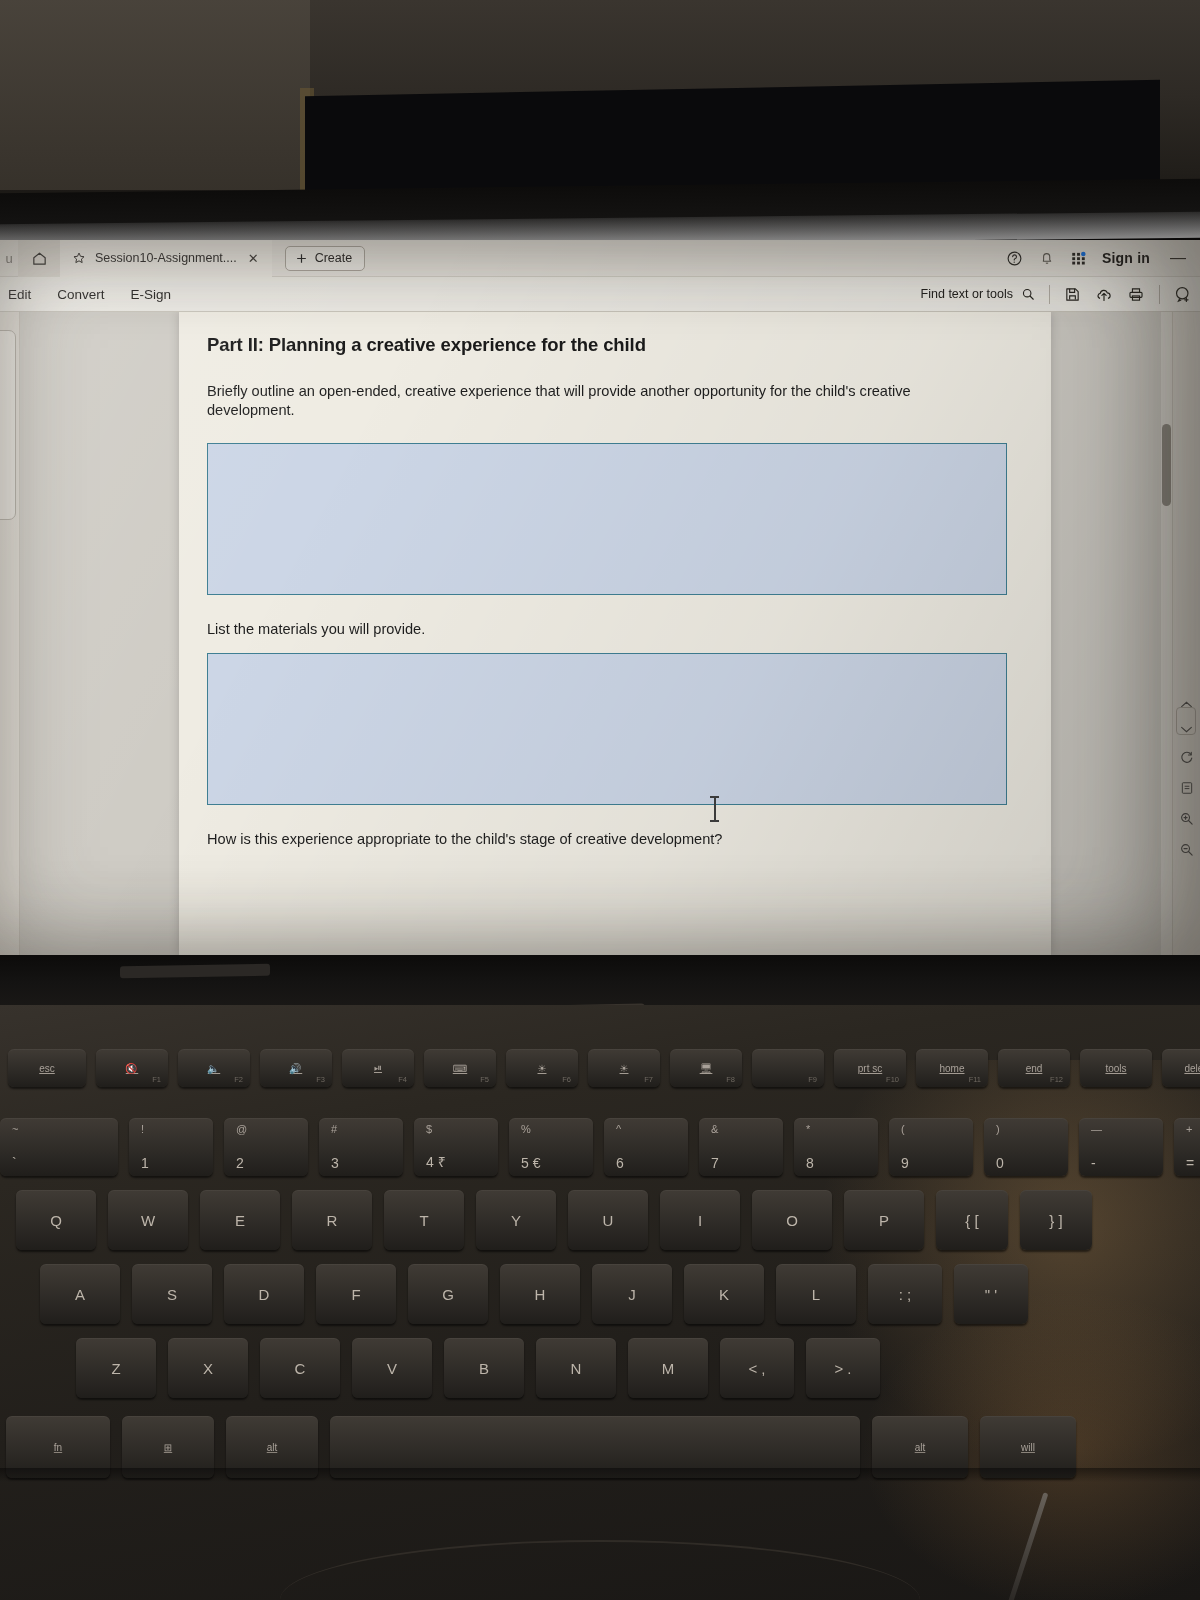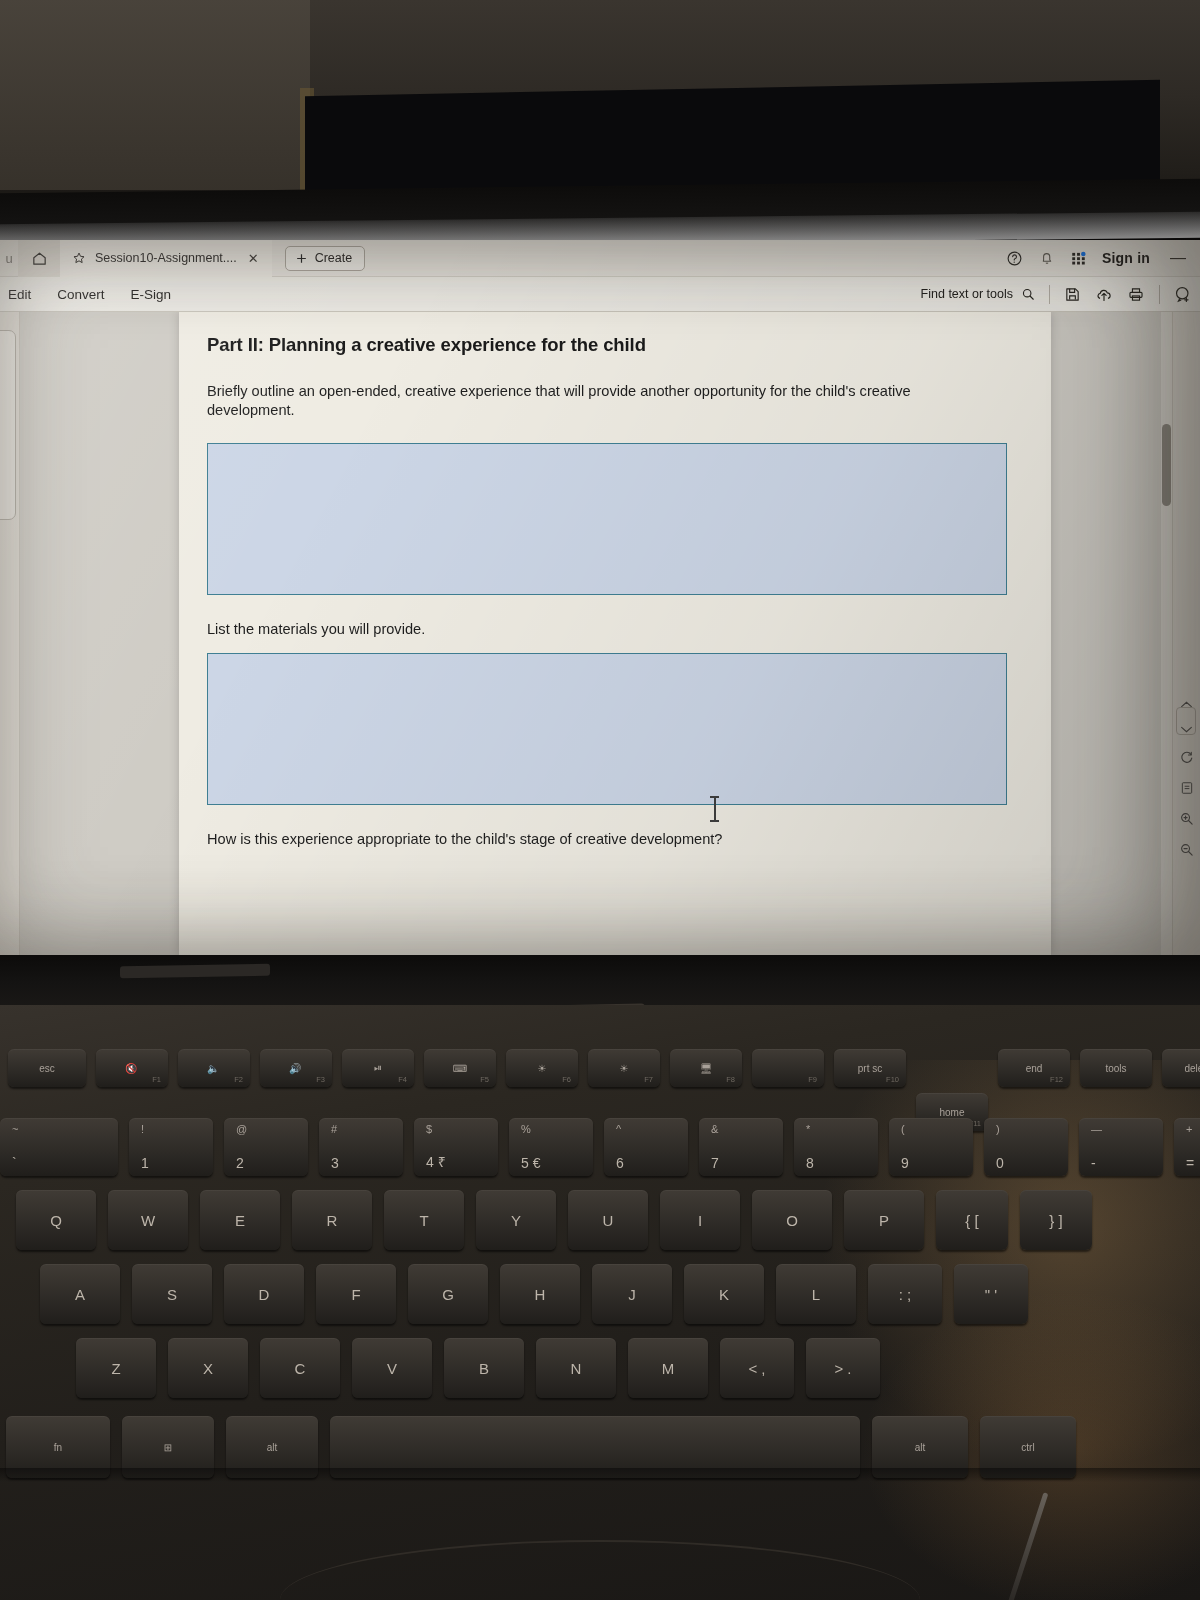--- a/index.html
+++ b/index.html
@@ -205,21 +205,21 @@
     color: #b3aba1; display:flex; align-items:center; justify-content:center;
     font-size: 12px;
   }
   .key .main { font-size: 15px; color:#bdb5aa; }
   .key .fsm {
     position: absolute; right: 7px; bottom: 3px; font-size: 7.5px; color:#6e6860;
   }
   .key .top { position:absolute; left: 12px; top: 5px; font-size: 11px; color:#a9a199; }
   .key .bot { position:absolute; left: 12px; bottom: 5px; font-size: 14px; color:#bdb5aa; }
   .key .mini { font-size: 10px; color:#a9a199; }
-  .key.lbl { font-size: 11px; color:#a39b92; }
+  .key.lbl { font-size: 11px; color:#a39b92;text-decoration:underline; }
   .key.dim { color:#8a837a; }
 
   .touchpad-line {
     position:absolute; left: 280px; top: 1540px; width: 640px; height: 60px;
     border-top: 2px solid #413b34; border-radius: 50% / 100% 100% 0 0;
     opacity:.55;
   }
   .deck-edge {
     position:absolute; left:0; top: 1468px; width:1200px; height: 14px;
     background: linear-gradient(180deg, rgba(0,0,0,.45), rgba(0,0,0,0));
@@ -474,21 +474,21 @@
           <span class="mini">🖥</span>
           <span class="fsm">F8</span>
         </div>
         <div class="key lbl" style="width: 72px; height: 38px;">
           <span class="fsm">F9</span>
         </div>
         <div class="key lbl" style="width: 72px; height: 38px;">
           <span class="mini">prt sc</span>
           <span class="fsm">F10</span>
         </div>
-        <div class="key lbl" style="width: 72px; height: 38px; margin-top: 44px;">
+        <div class="key lbl" style="width: 72px; height: 38px;">
           <span class="mini">home</span>
           <span class="fsm">F11</span>
         </div>
         <div class="key lbl" style="width: 72px; height: 38px;">
           <span class="mini">end</span>
           <span class="fsm">F12</span>
         </div>
         <div class="key lbl" style="width: 72px; height: 38px;">
           <span class="mini">tools</span>
         </div>
@@ -665,21 +665,21 @@
           <span class="mini">⊞</span>
         </div>
         <div class="key lbl dim" style="width: 92px; height: 62px;">
           <span class="mini">alt</span>
         </div>
         <div class="key lbl dim" style="width: 530px; height: 62px;"></div>
         <div class="key lbl dim" style="width: 96px; height: 62px;">
           <span class="mini">alt</span>
         </div>
         <div class="key lbl dim" style="width: 96px; height: 62px;">
-          <span class="mini">ctrl</span>
+          <span class="mini">will</span>
         </div>
       </div>
   </div>
 
   <div class="deck-edge"></div>
   <div class="touchpad-line"></div>
   <div class="stylus"></div>
 
 </div>
 

